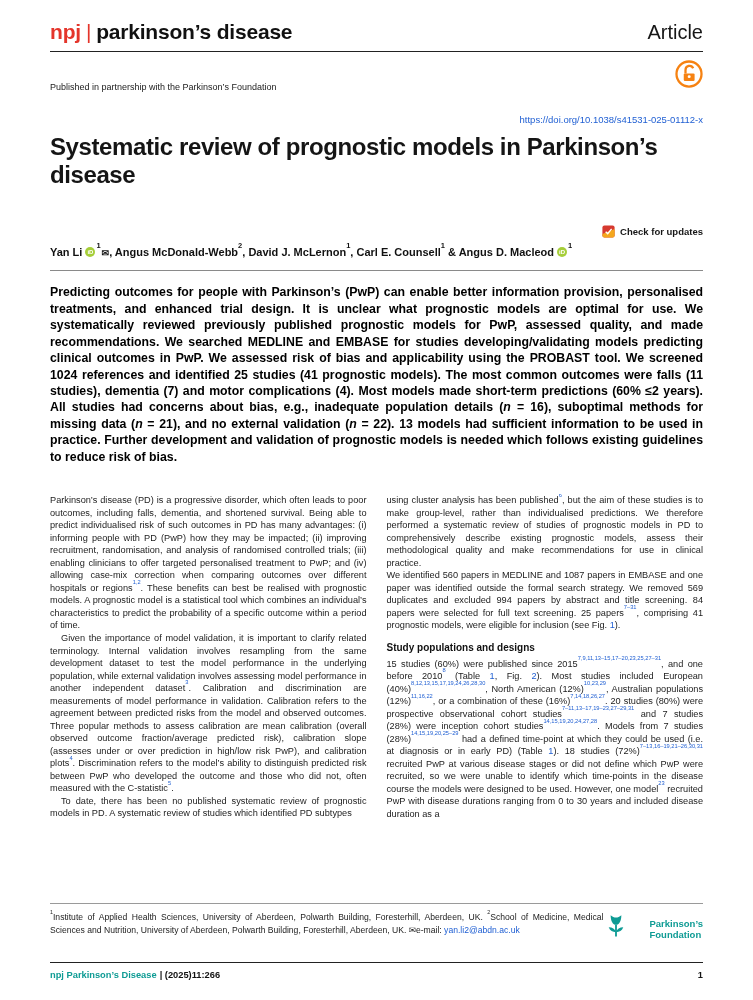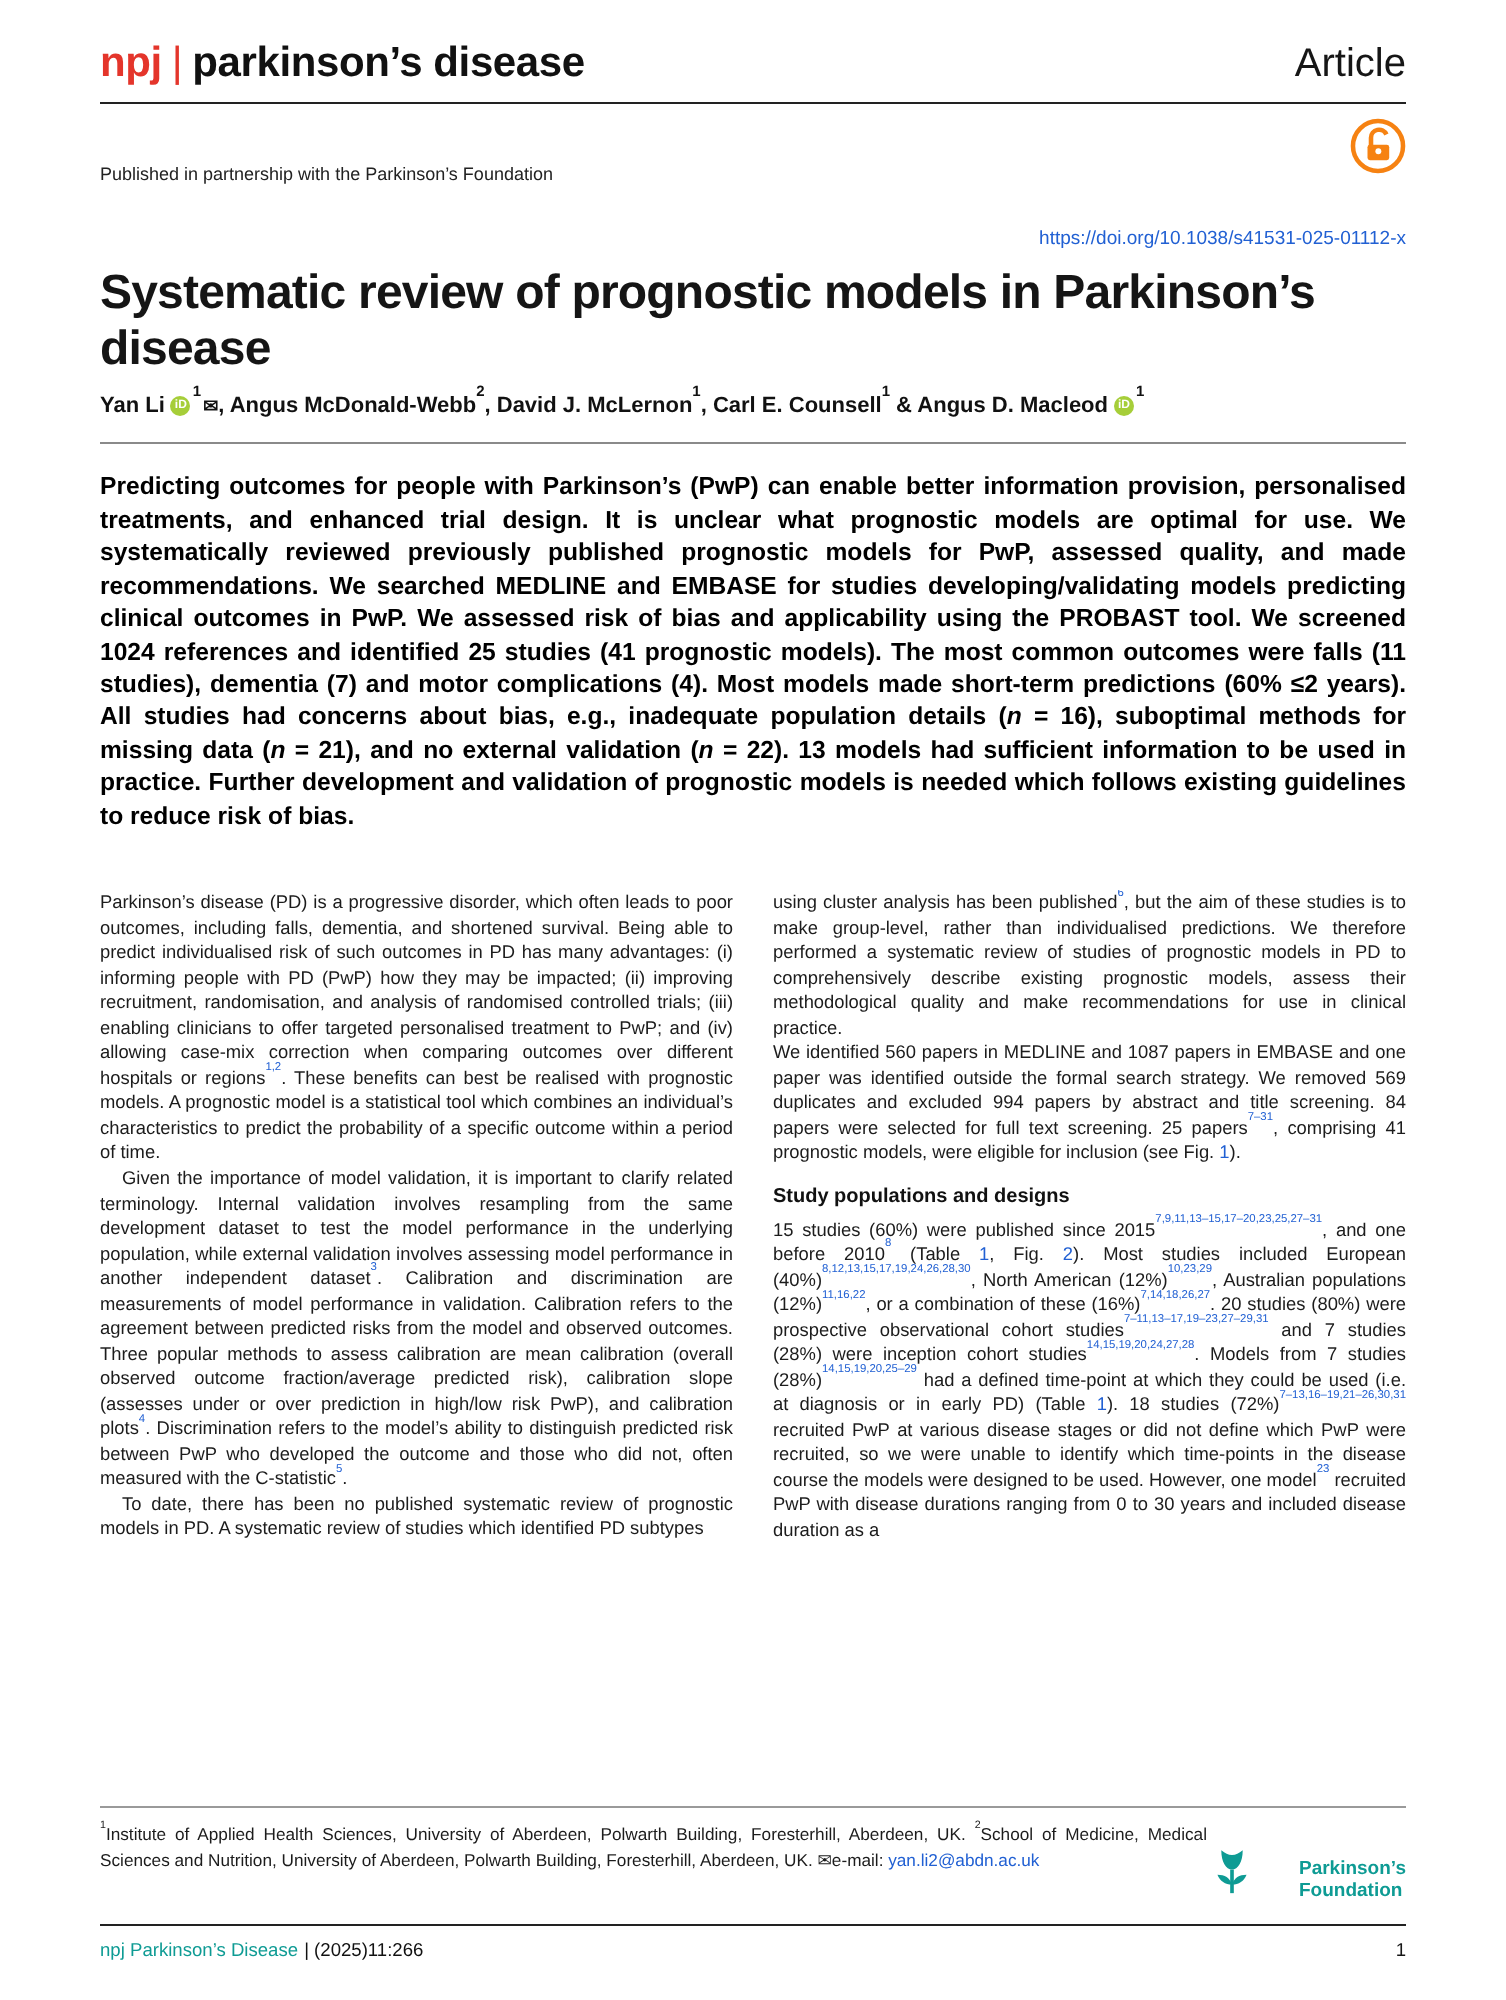--- a/index.html
+++ b/index.html
@@ -55,25 +55,25 @@
   .h-sub{font-size:10px;font-weight:bold;margin:9px 0 3px 0;color:#111;}
   sup.cite{color:var(--link-blue);font-size:0.62em;line-height:0;position:relative;top:-0.45em;font-weight:400;}
   .tlink{color:var(--link-blue);cursor:pointer;}
 
   
   .foot{position:absolute;left:50px;right:50px;top:903px;}
   .foot-rule{border-top:1px solid #9a9a9a;}
   .foot-row{display:flex;justify-content:space-between;align-items:flex-start;padding-top:7px;}
   .affil{font-size:8.6px;line-height:1.5;margin:0;width:555px;color:#1c1c1c;text-align:justify;}
   .affil sup.cite{color:inherit;}
-  .pf-logo{display:flex;align-items:center;gap:20px;margin-top:12px;}
+  .pf-logo{display:flex;align-items:center;gap:20px;margin-top:2px;}
   .pf-text{display:flex;flex-direction:column;font-size:9.5px;font-weight:bold;color:var(--teal);line-height:1.12;}
 
   .bottom-bar{position:absolute;left:50px;right:50px;top:962px;border-top:1.3px solid #222;
-    display:flex;justify-content:space-between;padding-top:7px;font-size:9.3px;font-weight:normal;}
+    display:flex;justify-content:space-between;padding-top:7px;font-size:9.3px;font-weight:bold;}
   .bottom-bar .teal{color:var(--teal);}
   .bottom-bar .cit{margin-left:3px;color:#111;}
 </style>
 </head>
 <body>
 
 <div class="page">
 
   <header>
     <div class="header-row">
@@ -93,20 +93,30 @@
           <circle cx="16.2" cy="19" r="1.7" fill="#ffffff"></circle>
         </svg>
       </span>
     </div>
   </header>
 
   <div class="doi">https://doi.org/10.1038/s41531-025-01112-x</div>
 
   <h1 class="title">Systematic review of prognostic models in Parkinson’s disease</h1>
 
+  <div class="check-row">
+    <span class="cm-icon">
+      <svg width="13" height="13" viewBox="0 0 16 16" aria-hidden="true">
+        <rect x="0.5" y="0.5" width="15" height="15" rx="2.5" fill="#d6392f"></rect>
+        <path d="M0.5 11 L15.5 5 L15.5 13 a2.5 2.5 0 0 1 -2.5 2.5 L3 15.5 a2.5 2.5 0 0 1 -2.5 -2.5 z" fill="#f4a71d"></path>
+        <path d="M4.5 8.2 L7 10.6 L11.8 4.8" fill="none" stroke="#ffffff" stroke-width="1.7"></path>
+      </svg>
+    </span>
+    <span>Check for updates</span>
+  </div>
 
   <div class="authors" id="authors"><span>Yan Li</span><span class="orcid">iD</span><sup>1</sup><span class="mailicon">✉</span>, <span>Angus McDonald-Webb</span><sup>2</sup>, <span>David J. McLernon</span><sup>1</sup>, <span>Carl E. Counsell</span><sup>1</sup> &amp; <span>Angus D. Macleod</span><span class="orcid">iD</span><sup>1</sup></div>
 
   <hr class="rule">
 
   <p class="abstract">Predicting outcomes for people with Parkinson’s (PwP) can enable better information provision, personalised treatments, and enhanced trial design. It is unclear what prognostic models are optimal for use. We systematically reviewed previously published prognostic models for PwP, assessed quality, and made recommendations. We searched MEDLINE and EMBASE for studies developing/validating models predicting clinical outcomes in PwP. We assessed risk of bias and applicability using the PROBAST tool. We screened 1024 references and identified 25 studies (41 prognostic models). The most common outcomes were falls (11 studies), dementia (7) and motor complications (4). Most models made short-term predictions (60% ≤2 years). All studies had concerns about bias, e.g., inadequate population details (<i>n</i> = 16), suboptimal methods for missing data (<i>n</i> = 21), and no external validation (<i>n</i> = 22). 13 models had sufficient information to be used in practice. Further development and validation of prognostic models is needed which follows existing guidelines to reduce risk of bias.</p>
 
   <div class="columns">
     <div class="col">
       <p>Parkinson’s disease (PD) is a progressive disorder, which often leads to poor outcomes, including falls, dementia, and shortened survival. Being able to predict individualised risk of such outcomes in PD has many advantages: (i) informing people with PD (PwP) how they may be impacted; (ii) improving recruitment, randomisation, and analysis of randomised controlled trials; (iii) enabling clinicians to offer targeted personalised treatment to PwP; and (iv) allowing case-mix correction when comparing outcomes over different hospitals or regions<sup class="cite">1,2</sup>. These benefits can best be realised with prognostic models. A prognostic model is a statistical tool which combines an individual’s characteristics to predict the probability of a specific outcome within a period of time.</p>

